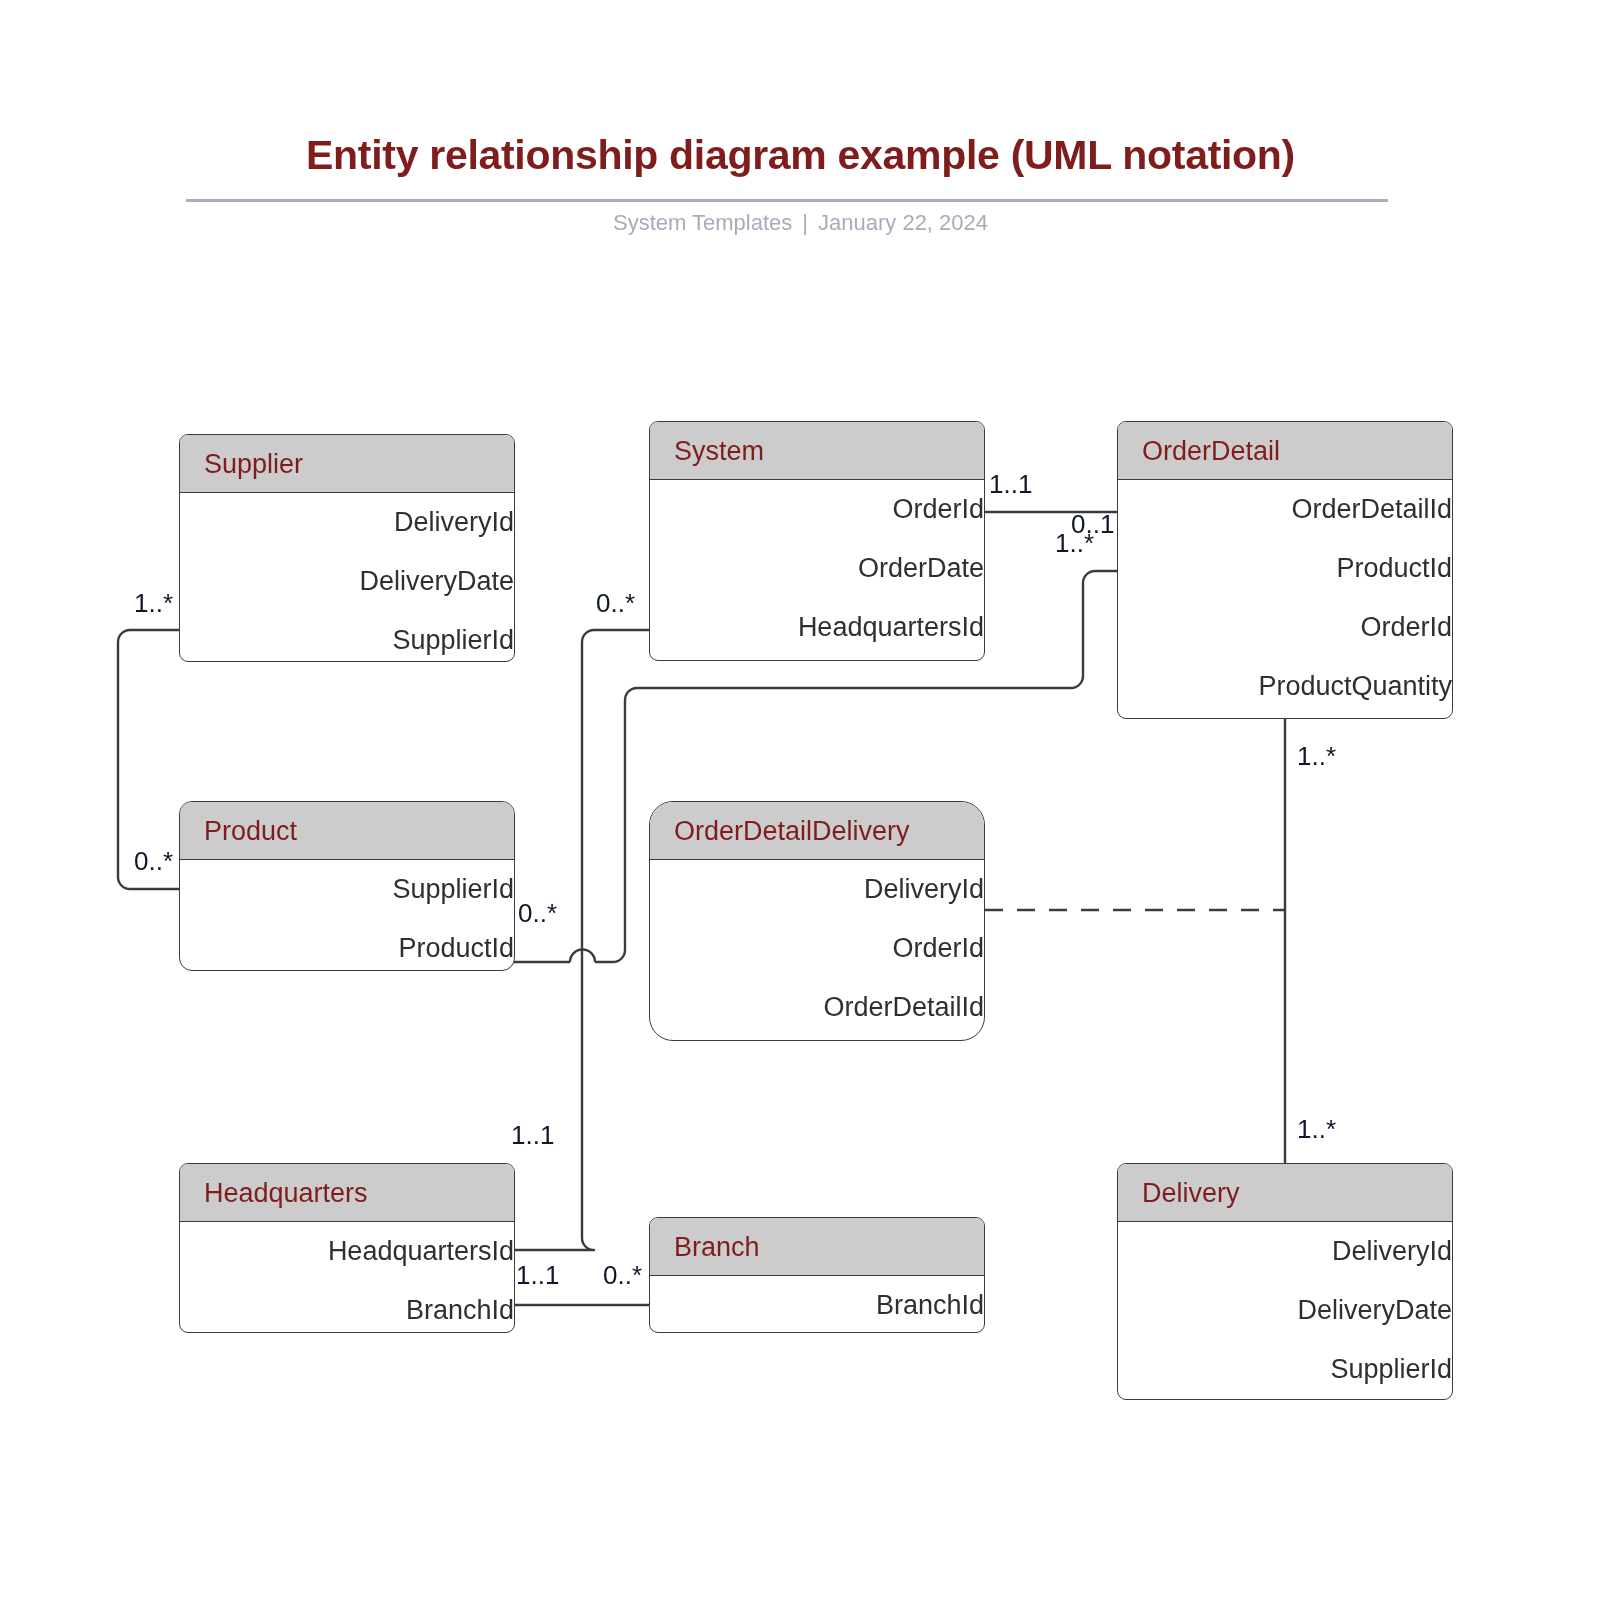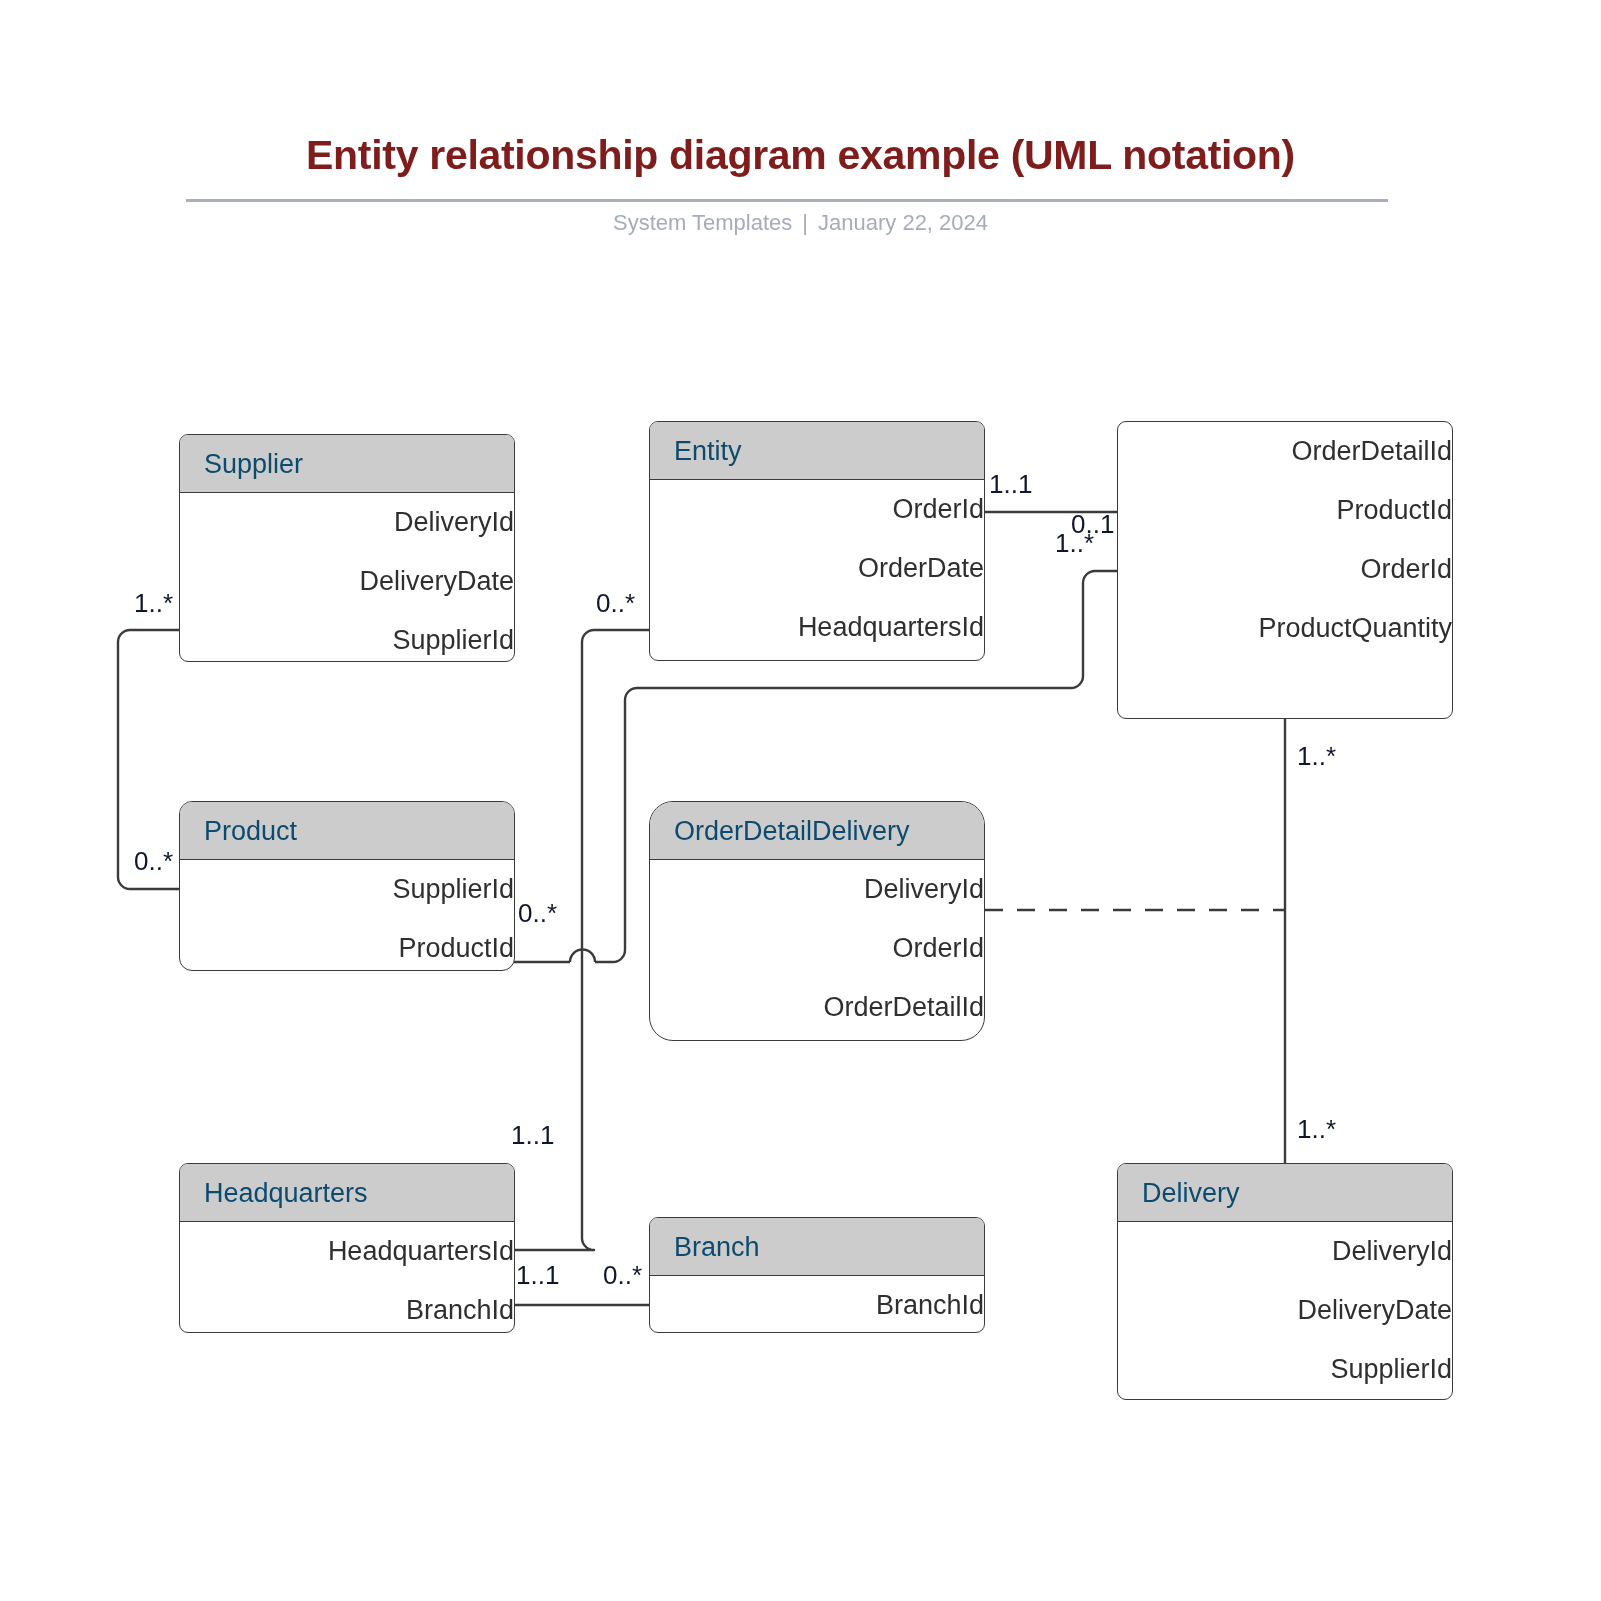--- a/index.html
+++ b/index.html
@@ -75,21 +75,21 @@
     overflow: hidden;
   }
   .entity-header {
     box-sizing: border-box;
     background: #cccccc;
     border-bottom: 1.6px solid #3b3b3b;
     height: 58px;
     line-height: 58px;
     padding-left: 24px;
     font-size: 27px;
-    color: #0c4a6e;
+    color: #7f1d1d;
     white-space: nowrap;
   }
   .entity-body {
     padding: 0;
     text-align: right;
   }
   .attr {
     height: 59px;
     line-height: 59px;
     padding-left: 14px;
@@ -142,29 +142,30 @@
 <div class="entity" style="left:179px; top:434px; width:336px; height:228px;">
   <div class="entity-header">Supplier</div>
   <div class="entity-body">
     <div class="attr">DeliveryId</div>
     <div class="attr">DeliveryDate</div>
     <div class="attr">SupplierId</div>
   </div>
 </div>
 
 <div class="entity" style="left:649px; top:421px; width:336px; height:240px;">
-  <div class="entity-header">Entity</div>
+  <div class="entity-header">System</div>
   <div class="entity-body">
     <div class="attr">OrderId</div>
     <div class="attr">OrderDate</div>
     <div class="attr">HeadquartersId</div>
   </div>
 </div>
 
 <div class="entity" style="left:1117px; top:421px; width:336px; height:298px;">
+  <div class="entity-header">OrderDetail</div>
   <div class="entity-body">
     <div class="attr">OrderDetailId</div>
     <div class="attr">ProductId</div>
     <div class="attr">OrderId</div>
     <div class="attr">ProductQuantity</div>
   </div>
 </div>
 
 <div class="entity" style="left:179px; top:801px; width:336px; height:170px;border-radius:13px;">
   <div class="entity-header">Product</div>

